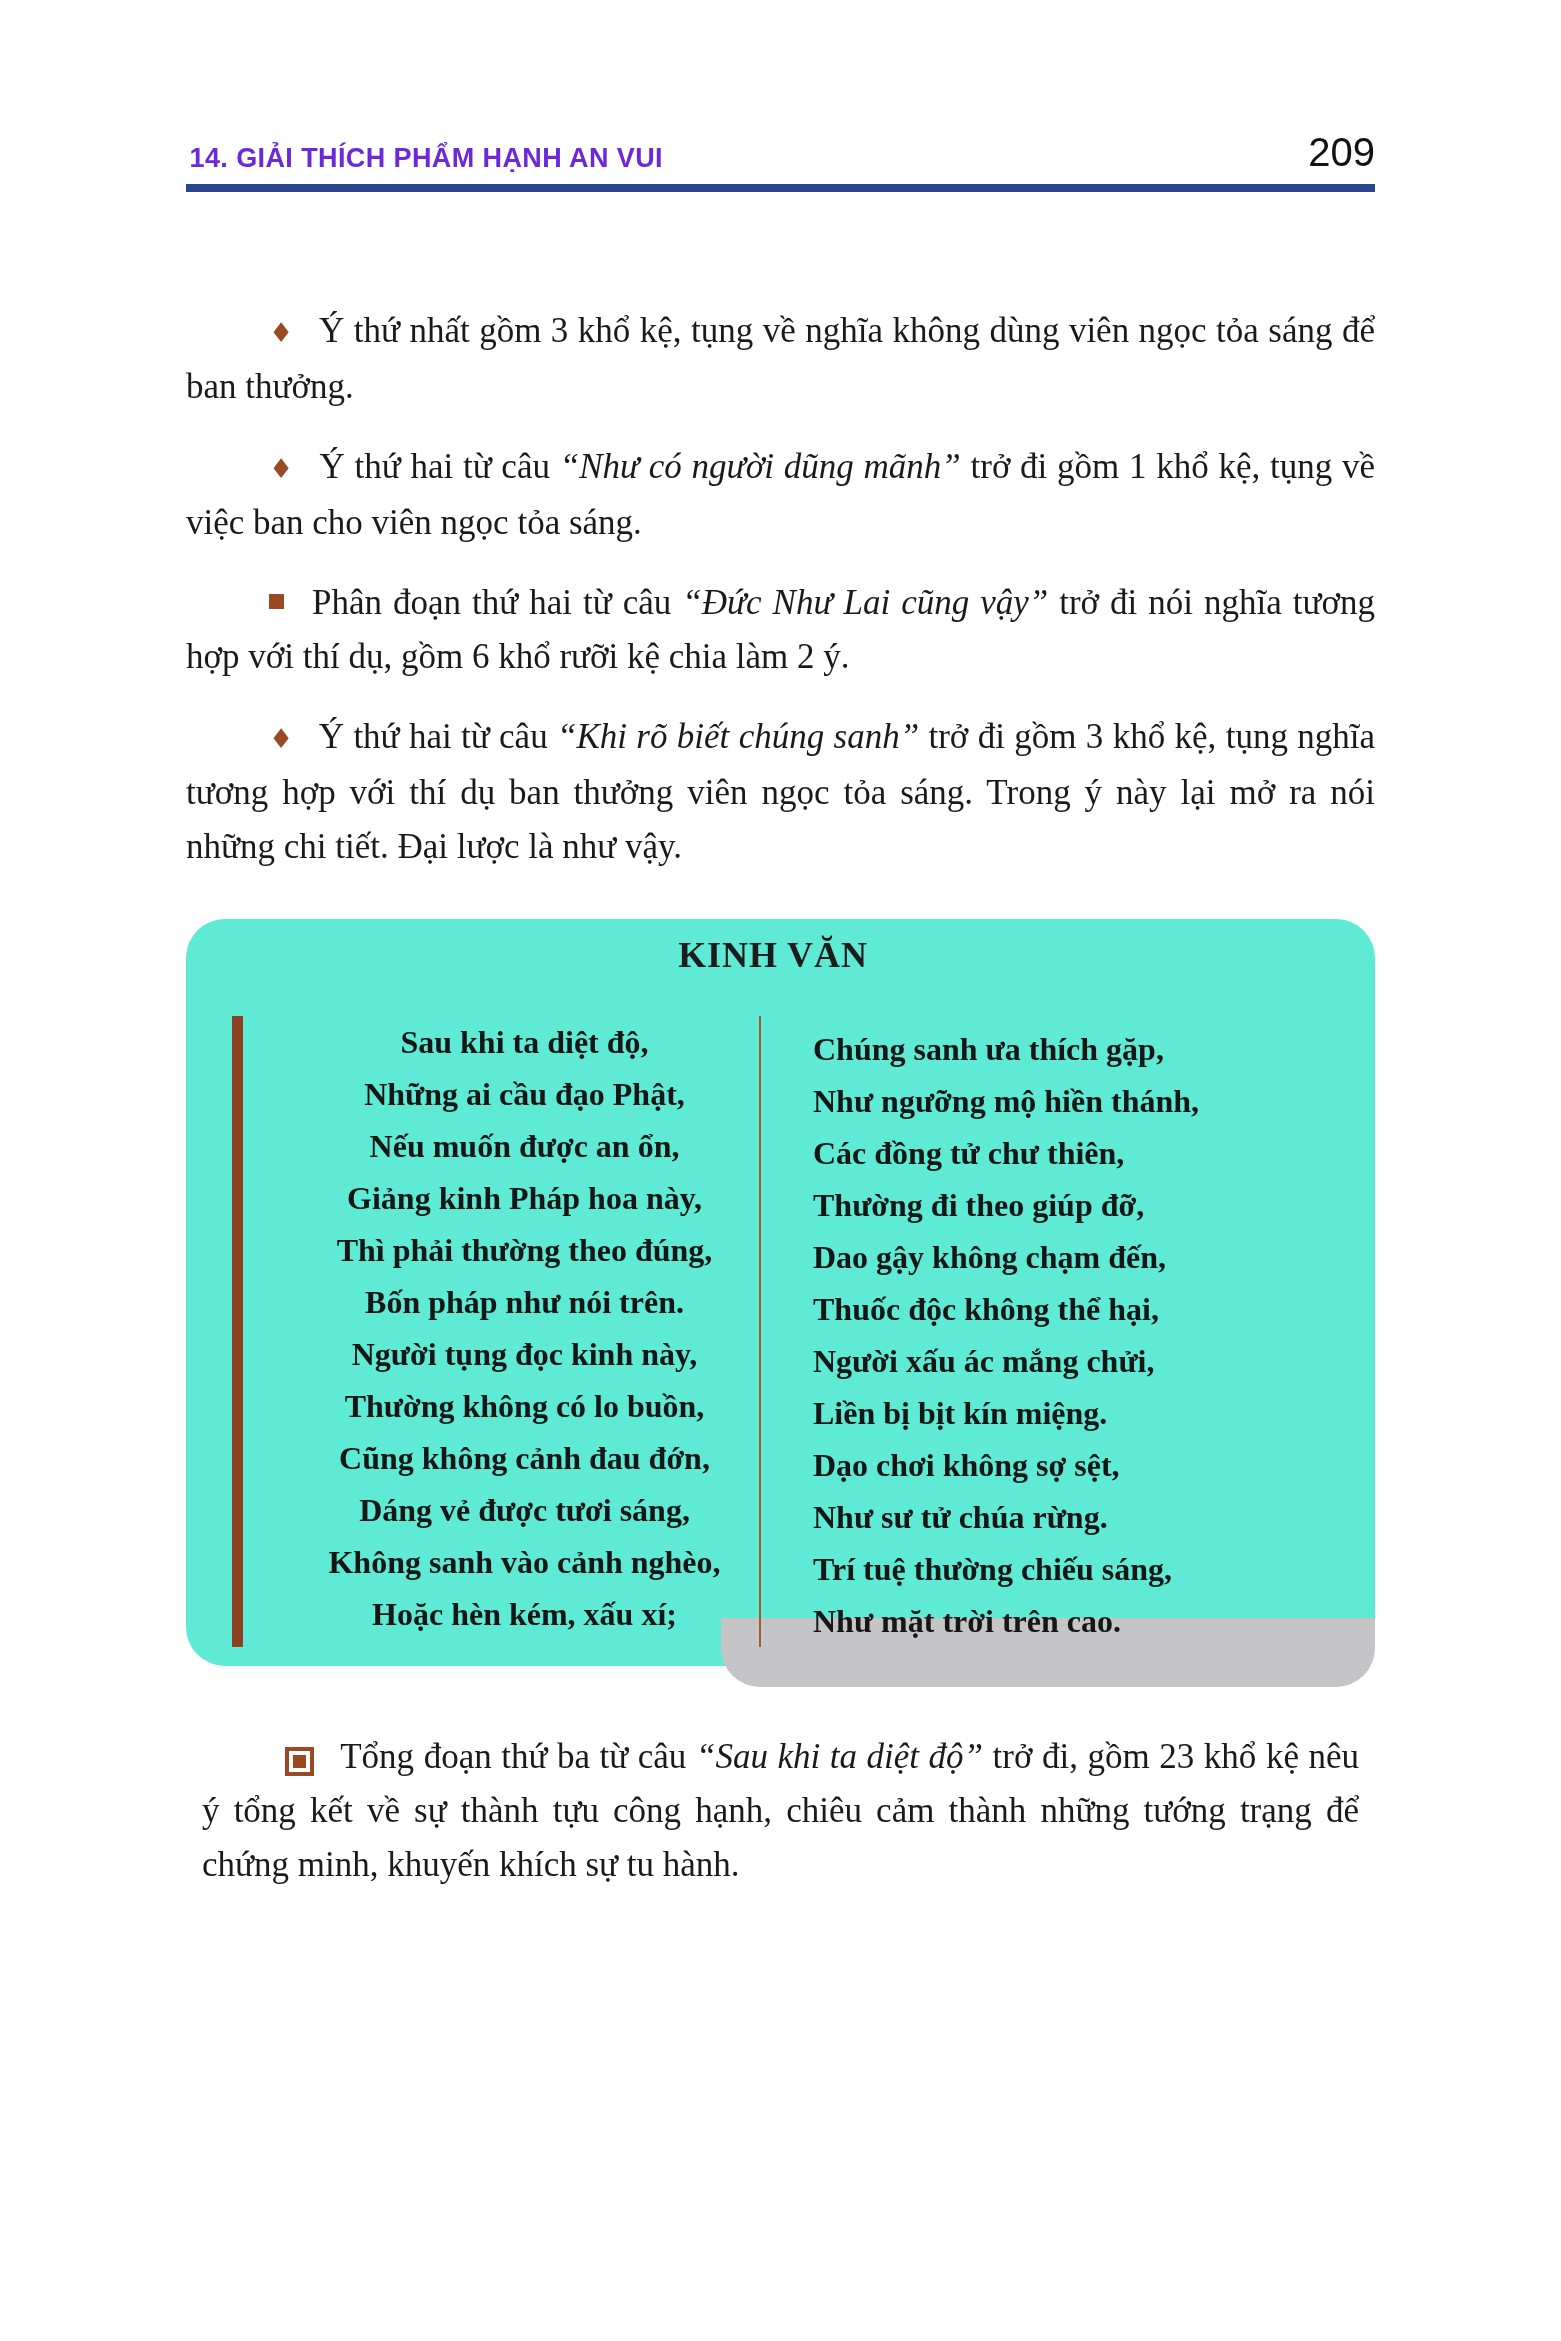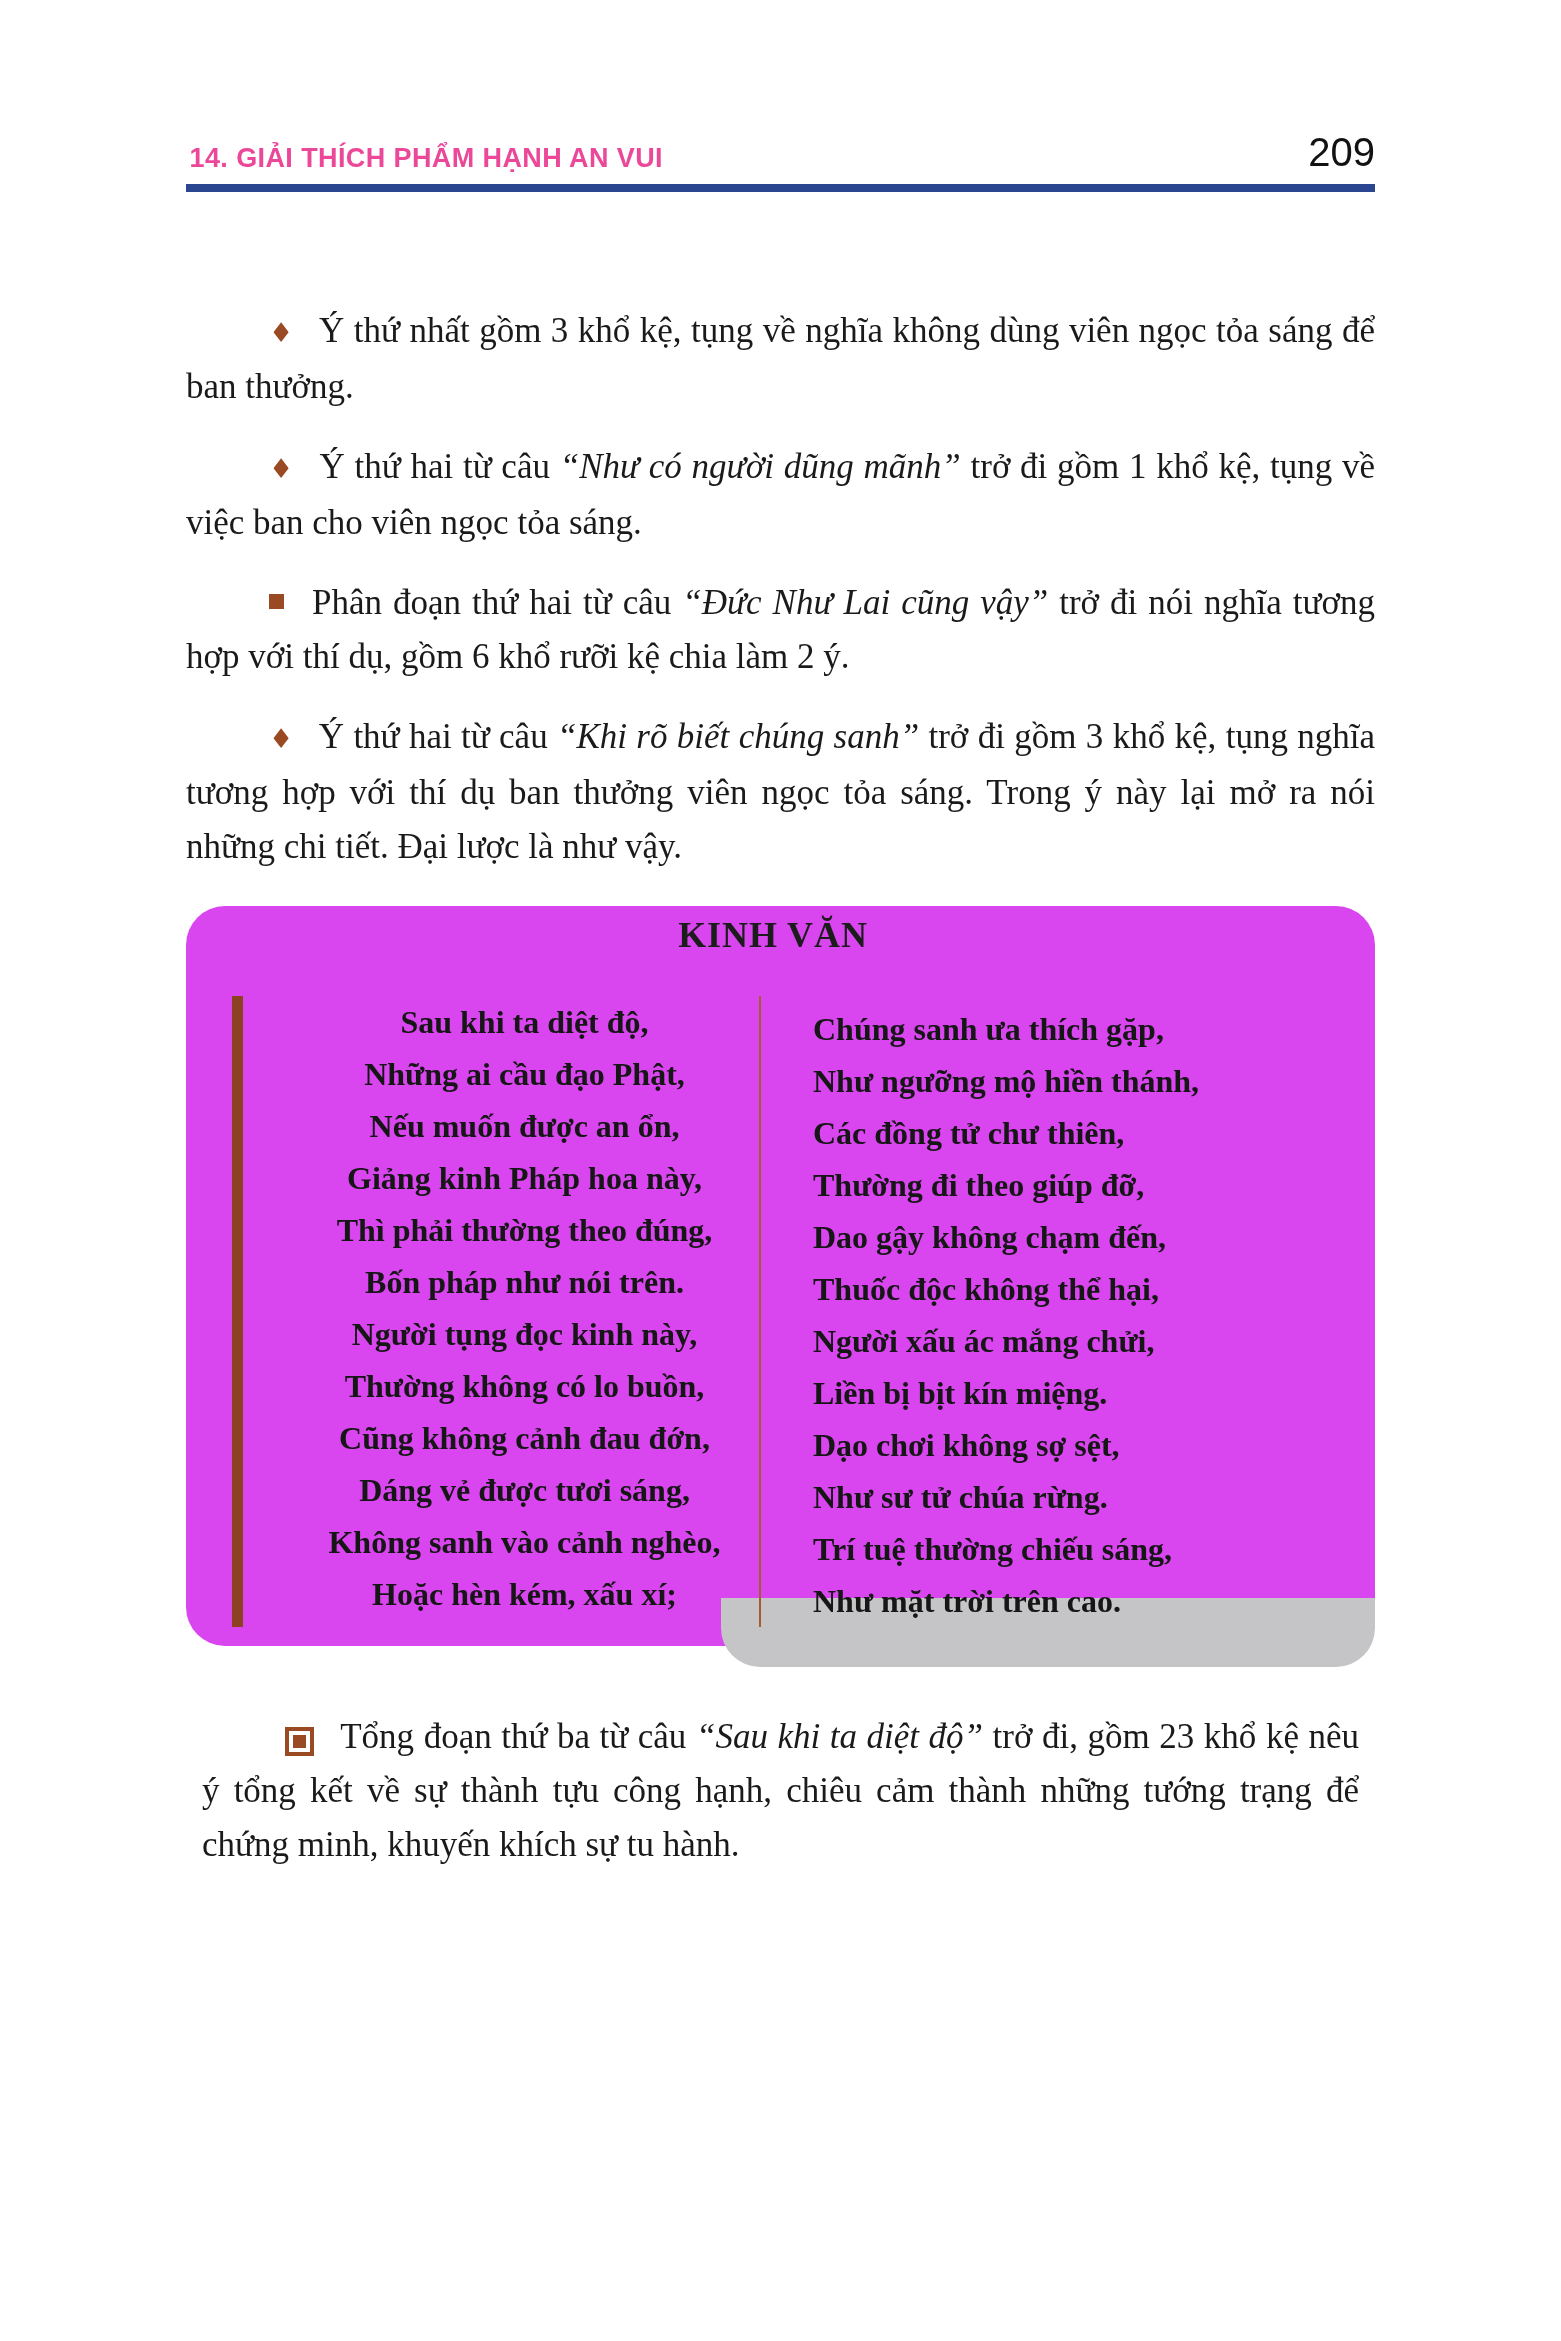--- a/index.html
+++ b/index.html
@@ -11,21 +11,21 @@
     font-family:"Liberation Serif","DejaVu Serif",serif;
     color:#1a1a1a;
     box-sizing:border-box;
     padding:132px 186px 0 186px;
   }
   
   .hdr{display:flex;justify-content:space-between;align-items:flex-end;}
   .hdr-title{
     font-family:"Liberation Sans","DejaVu Sans",sans-serif;
     font-weight:bold;font-size:27px;letter-spacing:0.4px;
-    color:#ec4899;line-height:1;padding-left:3.5px;
+    color:#6d28d9;line-height:1;padding-left:3.5px;
   }
   .hdr-num{
     font-family:"Liberation Sans","DejaVu Sans",sans-serif;
     font-weight:normal;font-size:40px;color:#121212;line-height:1;
   }
   .hdr-rule{height:7.8px;background:#2a4690;margin-top:12px;}
   
   .body-text{margin-top:112px;}
   .body-text p{
     margin:0 0 26px 0;
@@ -43,24 +43,24 @@
   }
   .b-boxed{
     display:inline-flex;align-items:center;justify-content:center;
     width:21px;height:21px;border:4.3px solid #9a4a22;background:#ffffff;
     margin-right:17.3px;vertical-align:0px;
   }
   .b-boxed .inner{width:13px;height:13px;background:#9a4a22;}
   
   .kinh-box{
     position:relative;
-    margin-top:32px;
-    background:#d946ef;
+    margin-top:45px;
+    background:#5eead4;
     border-radius:39px;
-    padding:8px 61px 19px 46px;
+    padding:15px 61px 19px 46px;
   }
   .kinh-box::after{
     content:"";
     position:absolute;right:0;bottom:-21px;width:55%;height:69px;
     background:#c5c5c7;border-radius:0 0 39px 39px;
   }
   .kinh-title{
     text-align:center;font-weight:bold;font-size:36px;letter-spacing:0.9px;
     color:#1c1c1c;line-height:42px;
   }

